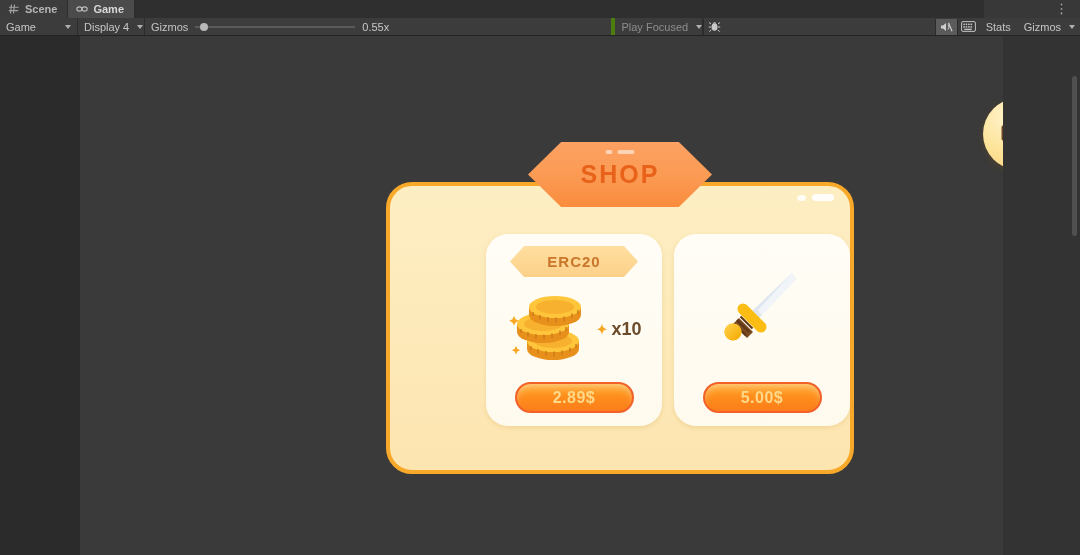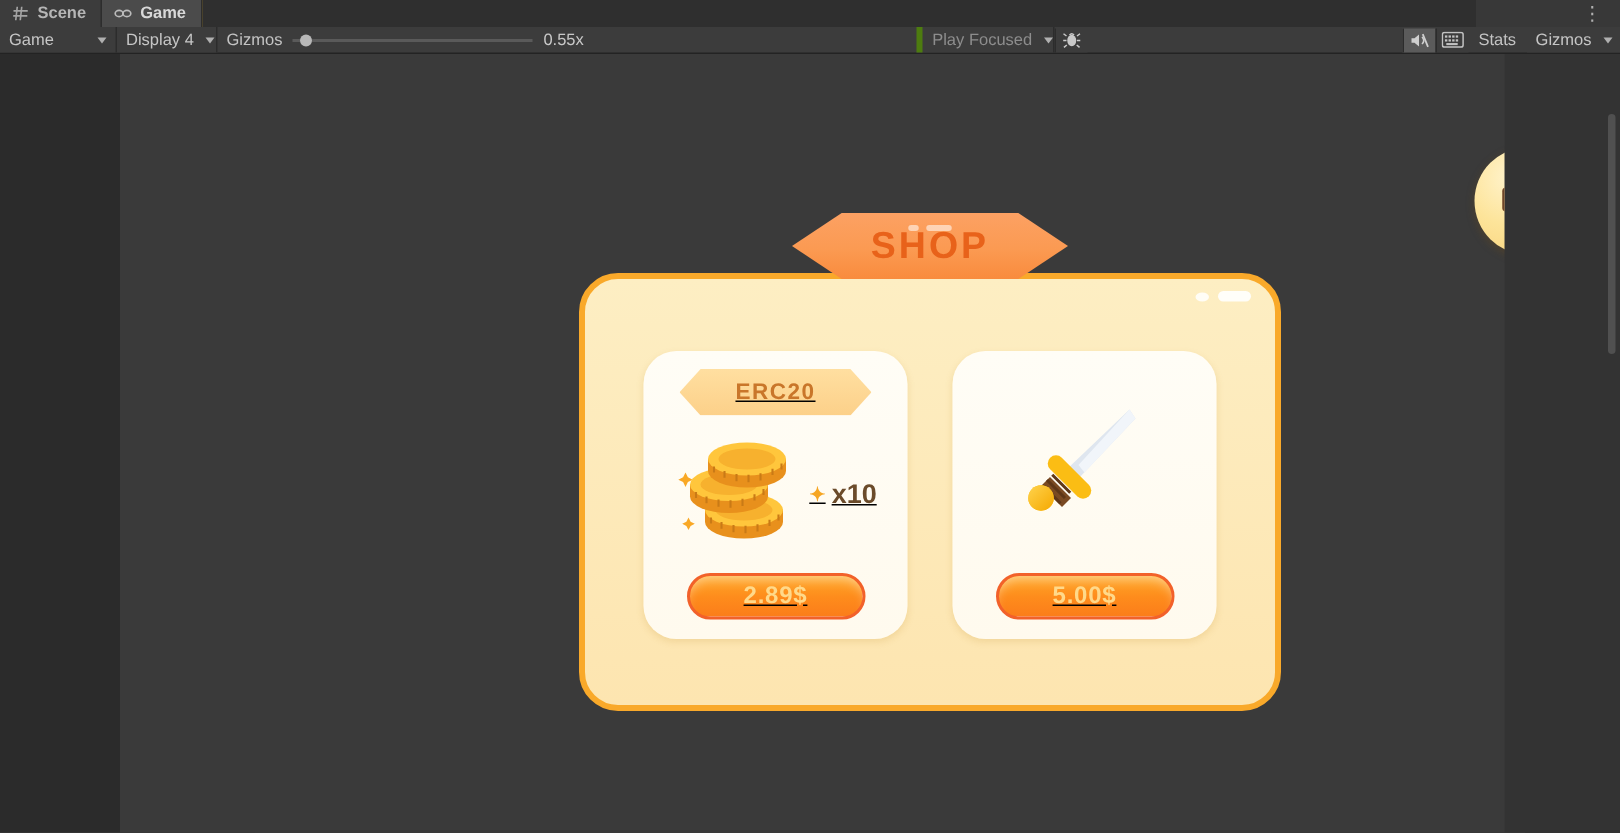--- a/index.html
+++ b/index.html
@@ -83,39 +83,39 @@
     border-radius: 26px;
   }
   .panel-gloss {
     position: absolute; top: 8px; right: 16px; display: flex; gap: 6px; align-items: center;
   }
   .gloss-dot { width: 9px; height: 6px; border-radius: 50%; background: rgba(255,255,255,.85); }
   .gloss-dash { width: 22px; height: 7px; border-radius: 5px; background: rgba(255,255,255,.9); }
 
   .shop-banner {
     position: absolute; left: 50%; top: -44px; transform: translateX(-50%);
-    width: 184px; height: 44px;
+    width: 184px; height: 65px;
     background: linear-gradient(180deg,#fca163 0%, #fb9a52 55%, #f98b3d 100%);
     clip-path: polygon(18% 0%, 82% 0%, 100% 50%, 82% 100%, 18% 100%, 0% 50%);
     display: flex; align-items: center; justify-content: center;
   }
   .shop-banner .btitle {
     font-size: 25px; font-weight: bold; color: #e8621a; letter-spacing: 2px;
   }
   .banner-gloss {
     position: absolute; top: 8px; left: 50%; transform: translateX(-50%);
     display: flex; gap: 5px;
   }
   .banner-gloss i { display:block; height: 4px; border-radius:3px; background: rgba(255,255,255,.55); }
   .banner-gloss i:nth-child(1){ width: 7px; }
   .banner-gloss i:nth-child(2){ width: 17px; }
 
   .cards {
     position: absolute; left: 0; top: 48px; width: 100%;
-    display: flex; justify-content: center; gap: 30px; text-decoration: underline;
+    display: flex; justify-content: flex-end; gap: 12px;
   }
   .card {
     width: 176px; height: 192px;
     background: linear-gradient(180deg,#fffdf6 0%, #fffaee 100%);
     border-radius: 22px;
     box-shadow: 0 2px 5px rgba(190,140,40,.18);
     position: relative;
     display: flex; flex-direction: column; align-items: center;
   }
   .badge {

